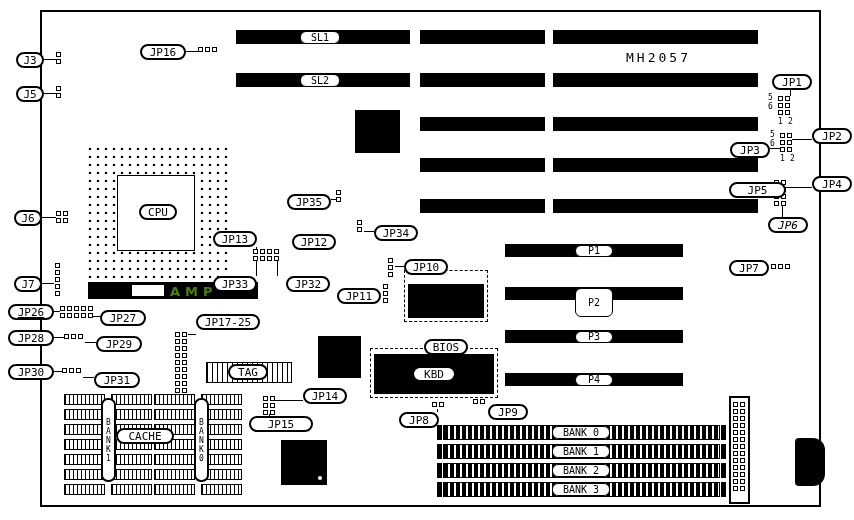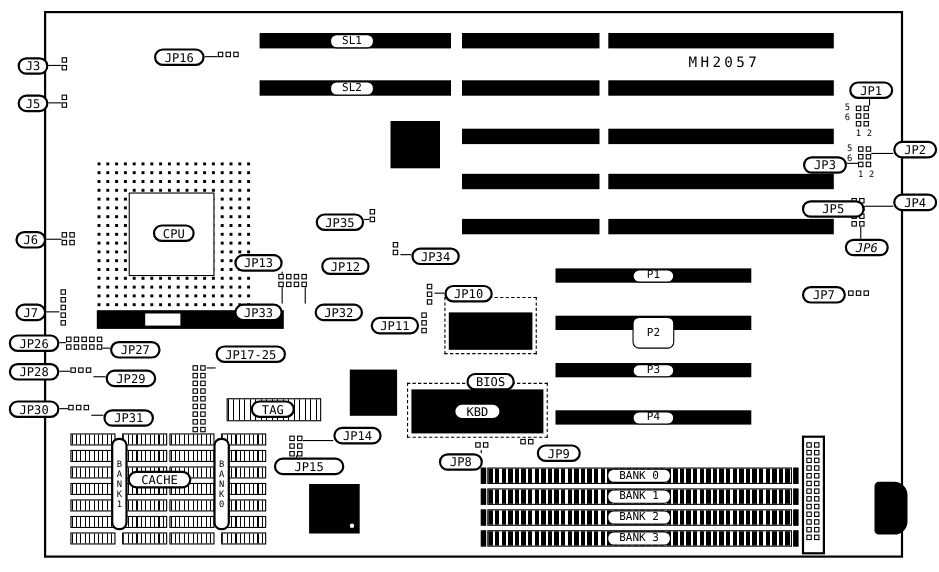--- a/index.html
+++ b/index.html
@@ -29,21 +29,21 @@
   .blackchip{position:absolute;background:#000;z-index:2;}
   .dot{position:absolute;width:4px;height:4px;border-radius:50%;background:#fff;z-index:3;}
   .simm{position:absolute;height:15px;border:1px solid #000;box-sizing:border-box;z-index:1;
         background:repeating-linear-gradient(90deg,#000 0 4px,#fff 4px 6px);}
   .simmcap{position:absolute;width:5px;height:15px;background:#000;z-index:2;}
   .dashedbox{position:absolute;border:1px dashed #000;box-sizing:border-box;background:#fff;z-index:1;}
   .tagbox{position:absolute;border:1px solid #000;box-sizing:border-box;z-index:1;
           background:repeating-linear-gradient(90deg,#000 0 1px,#fff 1px 5px);}
   .tiny{position:absolute;font-size:8px;line-height:1;z-index:5;}
   .partnum{position:absolute;font-size:13px;letter-spacing:3px;z-index:4;}
-  .amptext{position:absolute;color:#000000;font-size:13px;font-weight:bold;letter-spacing:5px;
+  .amptext{position:absolute;color:#4d7c0f;font-size:13px;font-weight:bold;letter-spacing:5px;
            z-index:3;font-family:"DejaVu Sans",sans-serif;}
   .pwr{position:absolute;border:2px solid #000;box-sizing:border-box;background:#fff;z-index:2;}
   .din{position:absolute;background:#000;border-radius:4px 12px 12px 4px;z-index:3;}
 </style>
 </head>
 <body>
 
 <div class="wrap">
   <div class="outline"></div>
 
@@ -117,21 +117,21 @@
   <div class="leader" style="left:42px;top:283px;width:12px;height:1px;"></div>
 
   <div class="stadium" style="left:140px;top:44px;width:46px;height:16px;">JP16</div>
   <div class="pins" style="left: 198px; top: 47px; grid-template-columns: repeat(3, 5px);">
       <div class="pin"></div>
       <div class="pin"></div>
       <div class="pin"></div>
     </div>
   <div class="leader" style="left:186px;top:51px;width:12px;height:1px;"></div>
 
-  <div class="stadium" style="left:8px;top:304px;width:46px;height:16px;">JP26</div>
+  <div class="stadium" style="left:8px;top:304px;width:46px;height:16px;text-decoration:underline;">JP26</div>
   <div class="pins" style="left: 60px; top: 306px; grid-template-columns: repeat(5, 5px);">
       <div class="pin"></div>
       <div class="pin"></div>
       <div class="pin"></div>
       <div class="pin"></div>
       <div class="pin"></div>
       <div class="pin"></div>
       <div class="pin"></div>
       <div class="pin"></div>
       <div class="pin"></div>

